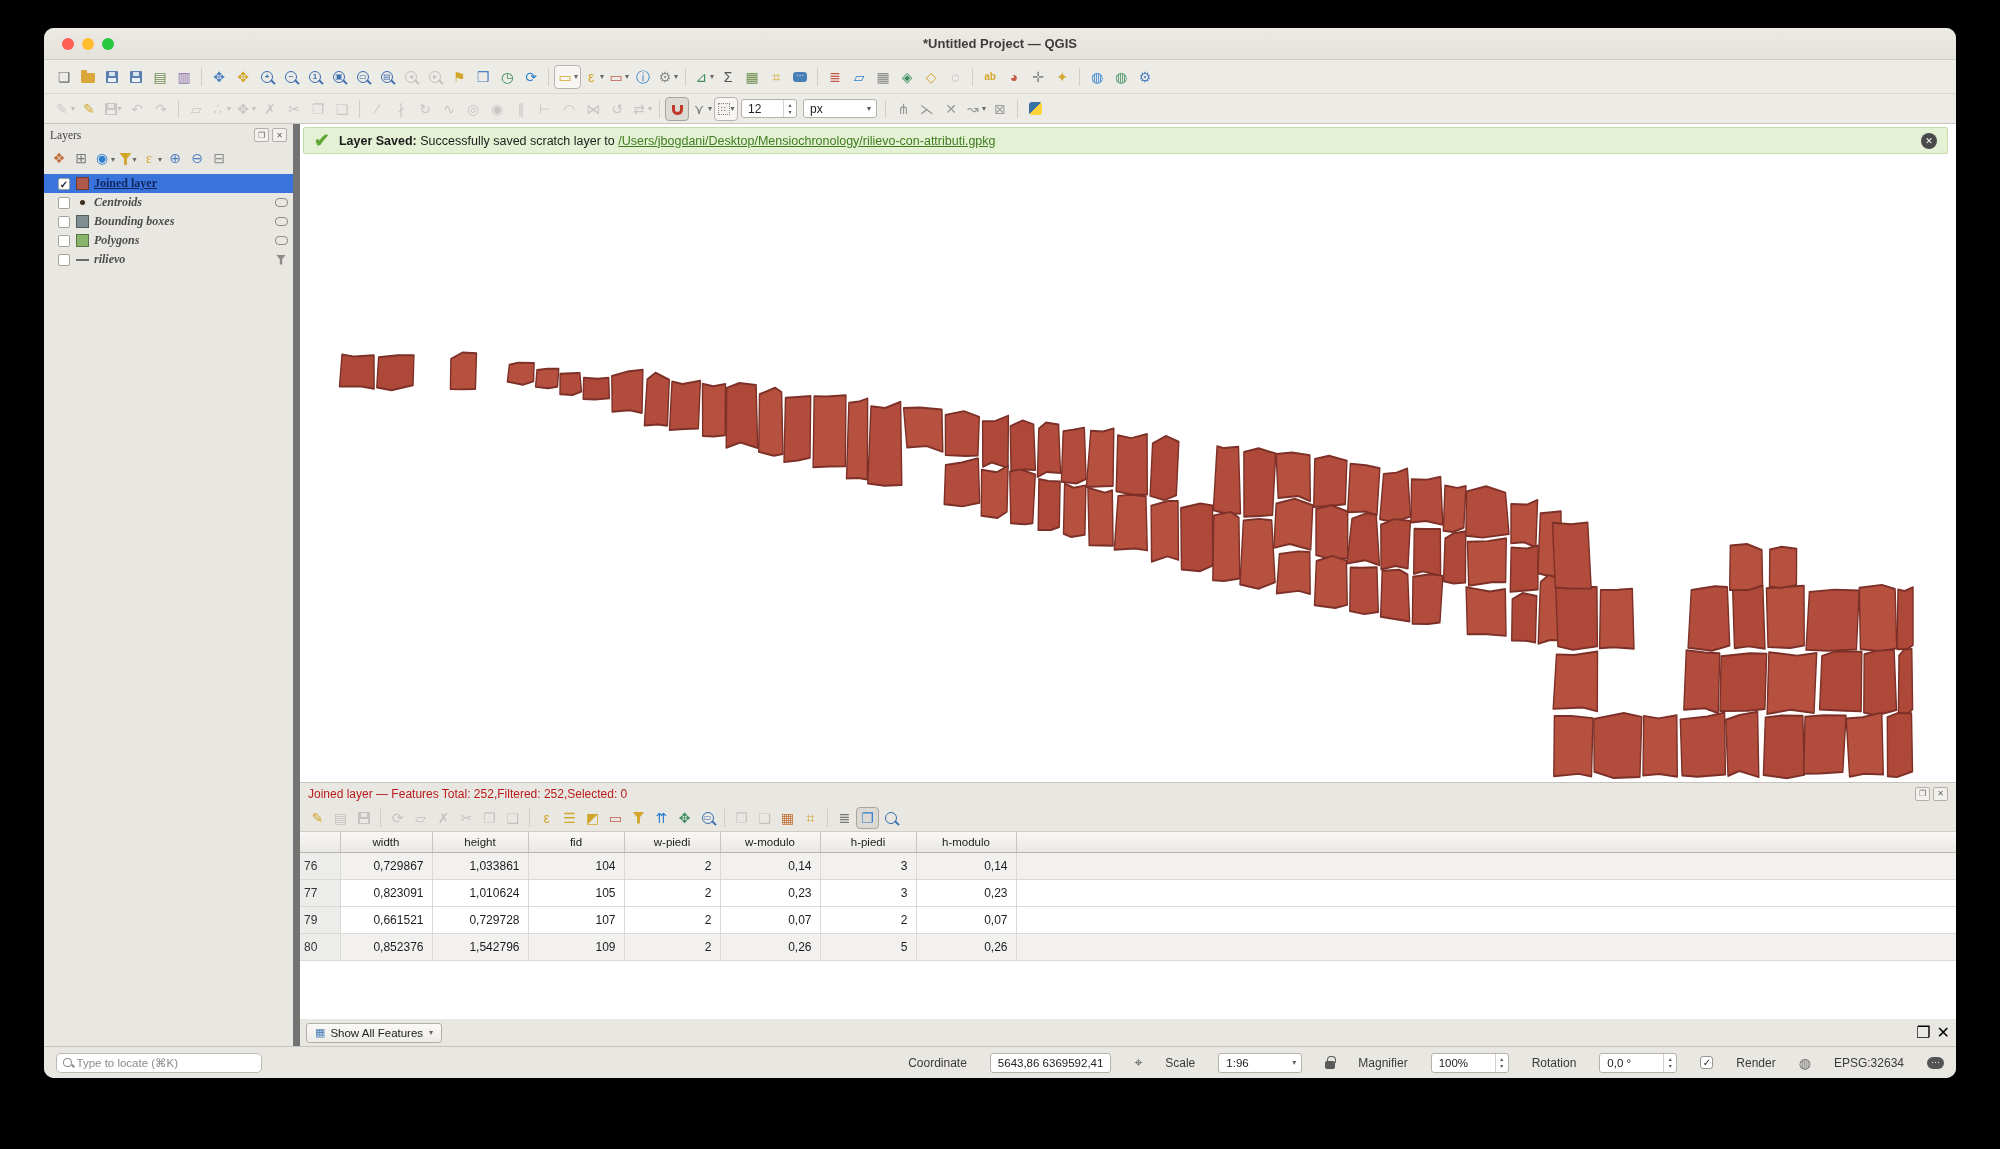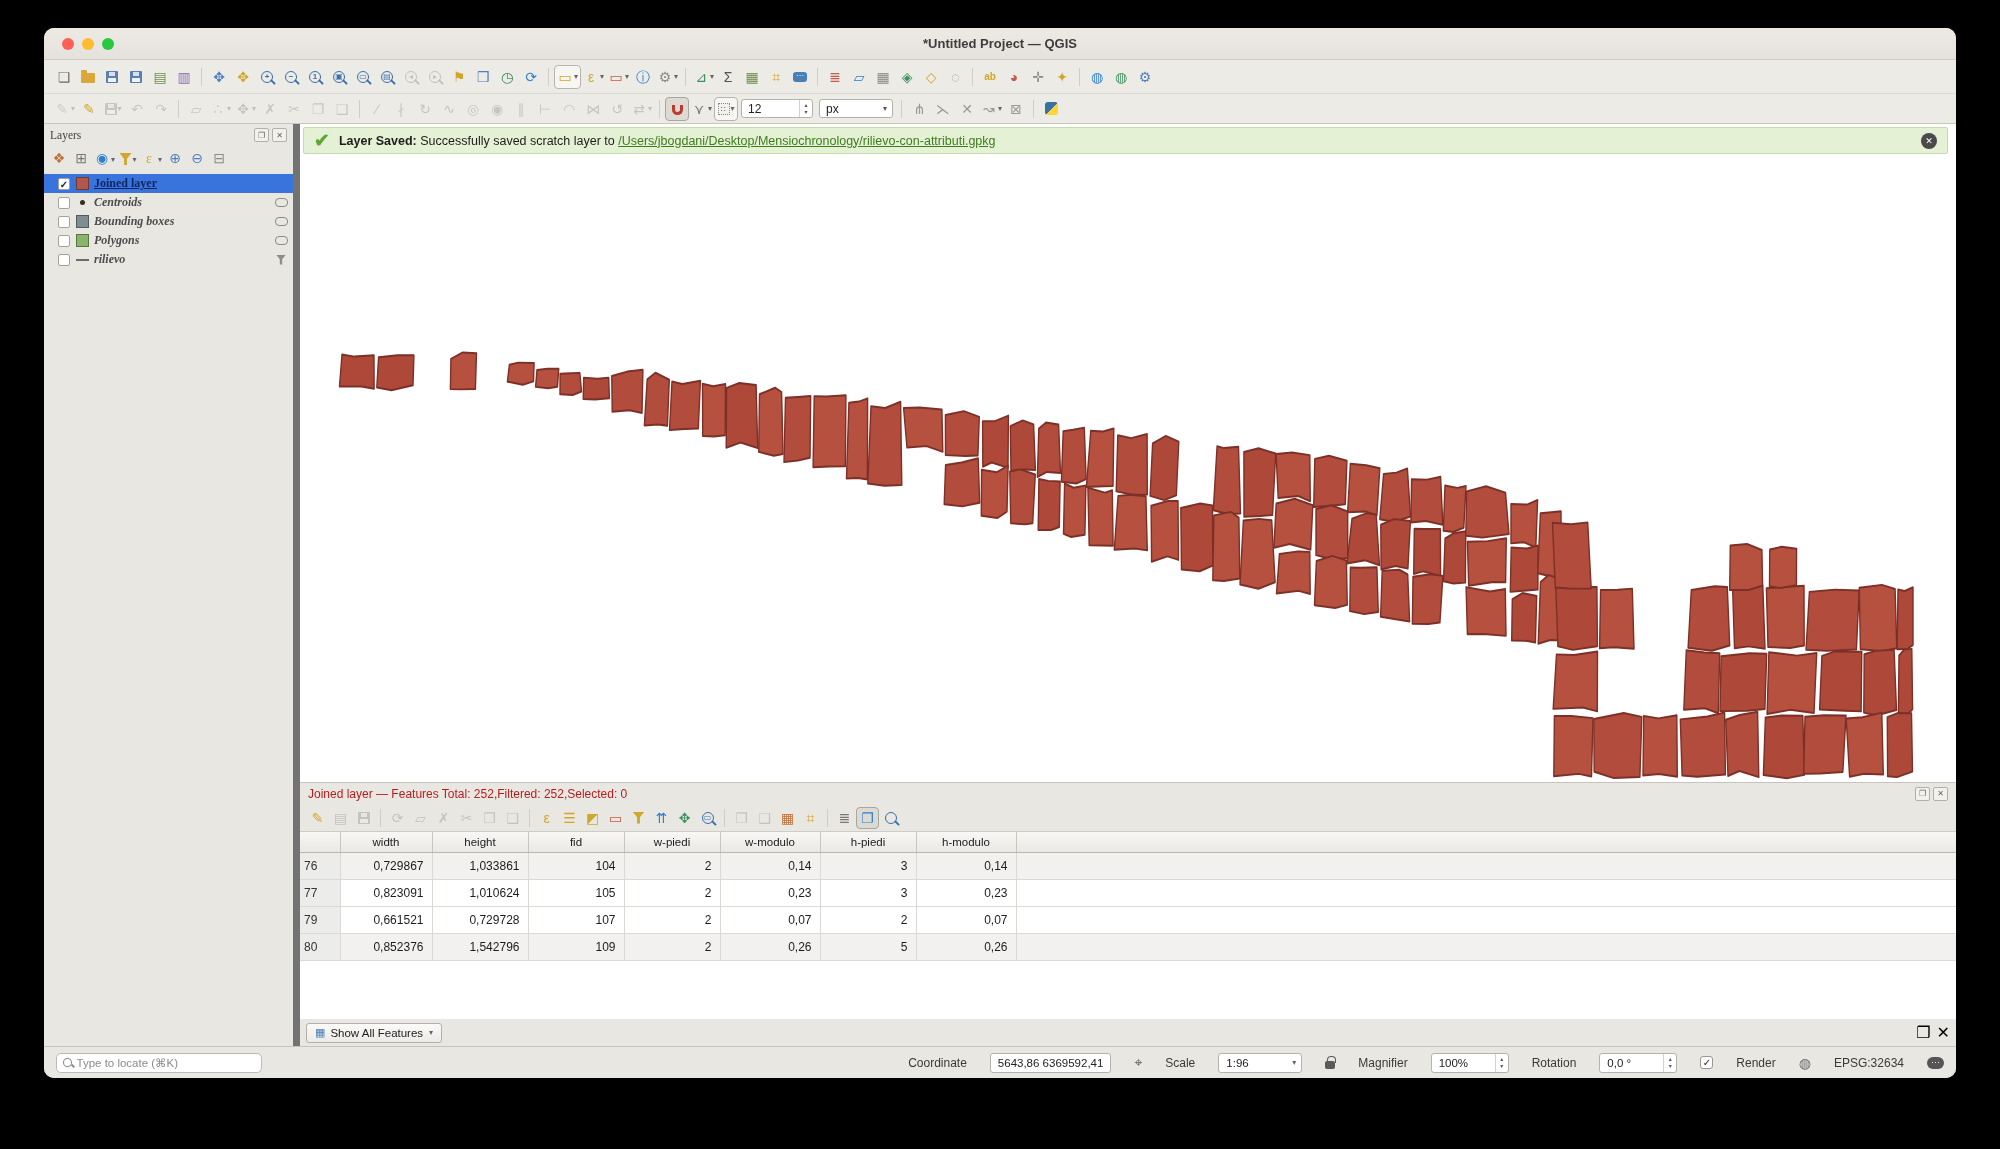--- a/index.html
+++ b/index.html
@@ -48,21 +48,21 @@
   .mi-dots { width:12px; height:12px; border:1px dotted #888; background:#f2f1ee; }
   .mi-dots::before { content:'∷'; position:absolute; inset:0; text-align:center; font-size:8px; line-height:11px; color:#555; }
   .mi-funnel { width:12px; height:12px; background:#d2a62c; clip-path:polygon(0 0,100% 0,62% 48%,62% 100%,38% 100%,38% 48%); }
   .mi-funnel.gray { background:#8f8d89; width:10px; height:10px; }
   .mi-lock { width:10px; height:8px; background:#5a5a5a; border-radius:2px; margin-top:5px; }
   .mi-lock::before { content:''; position:absolute; top:-5px; left:1.5px; width:7px; height:6px; border:1.6px solid #5a5a5a; border-bottom:none; border-radius:4px 4px 0 0; }
   .mi-bubble-dark { width:17px; height:12px; background:#555; border-radius:6px; }
   .mi-bubble-dark::before { content:'···'; position:absolute; inset:0; text-align:center; color:#fff; font-size:9px; line-height:11px; }
 
   .spinbox, .combo { display:flex; align-items:center; background:#fff; border:1px solid #b5b2ac; border-radius:3px; height:19px; font-size:12px; color:#222; margin:0 3px; }
-  .spinbox { width:72px; } .combo { width:74px; }
+  .spinbox { width:56px; } .combo { width:74px; }
   .spinbox .val, .combo .val { flex:1; padding-left:6px; text-align:left; }
   .stepper { display:flex; flex-direction:column; justify-content:center; border-left:1px solid #d5d2cc; width:13px; height:100%; }
   .stepper span { font-size:6px; line-height:7px; text-align:center; color:#555; }
   .combo .dda { width:14px; text-align:center; font-size:8px; color:#555; }
 
   
   .main { flex:1; display:flex; min-height:0; }
 
   
   .layers-panel { width:256px; flex:0 0 256px; background:#e9e7e2; border-right:7px solid #737373; display:flex; flex-direction:column;font-family:Liberation Serif, serif; }

